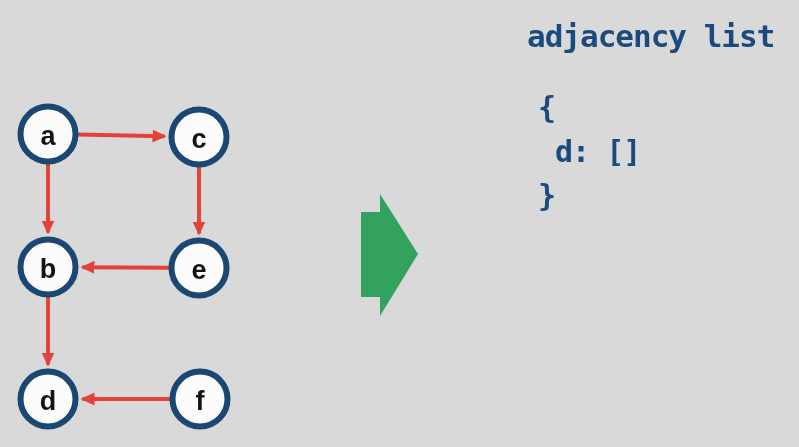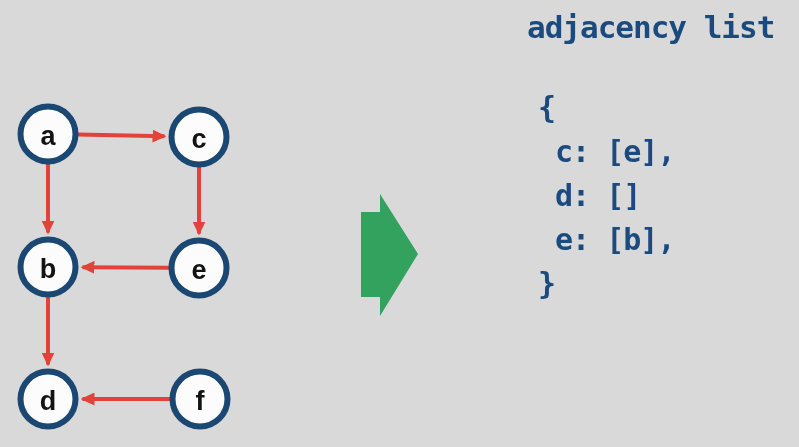--- a/index.html
+++ b/index.html
@@ -14,21 +14,21 @@
     width: 799px; height: 447px;
     background: #d9d9d9;
   }
   #graph-svg {
     position: absolute;
     left: 0; top: 0;
     width: 460px; height: 447px;
   }
   .title {
     position: absolute;
-    left: 527px; top: 9px;
+    left: 527px; top: 18px;
     font-family: "DejaVu Sans Mono", monospace;
     font-weight: 700;
     font-size: 31px;
     color: #1b4a7e;
     white-space: pre;
     letter-spacing: -1px;
     text-align: right;
   }
   .code-block {
     position: absolute;
@@ -82,15 +82,15 @@
       </g>
       <g>
         <circle cx="200" cy="399" r="27.5" fill="#fcfcfc" stroke="#1a4873" stroke-width="6"></circle>
         <text x="200" y="399" text-anchor="middle" dominant-baseline="central" dy="2" fill="#131313" font-family="&quot;Liberation Sans&quot;, sans-serif" font-size="27" font-weight="700">f</text>
       </g>
       <polygon points="361,212 380,212 380,194 418,254 380,316 380,297 361,297" fill="#33a25e"></polygon>
     </svg>
 
   <div class="title">adjacency list</div>
 
-  <div class="code-block"><div class="code-line">{</div><div class="code-line"> c: [e],</div><div class="code-line"> d: []</div><div class="code-line"> e: [b],</div><div class="code-line">}</div></div>
+  <div class="code-block"><div class="code-line">{</div><div class="code-line"> d: []</div><div class="code-line">}</div></div>
 
 </div>
 
 </body></html>

